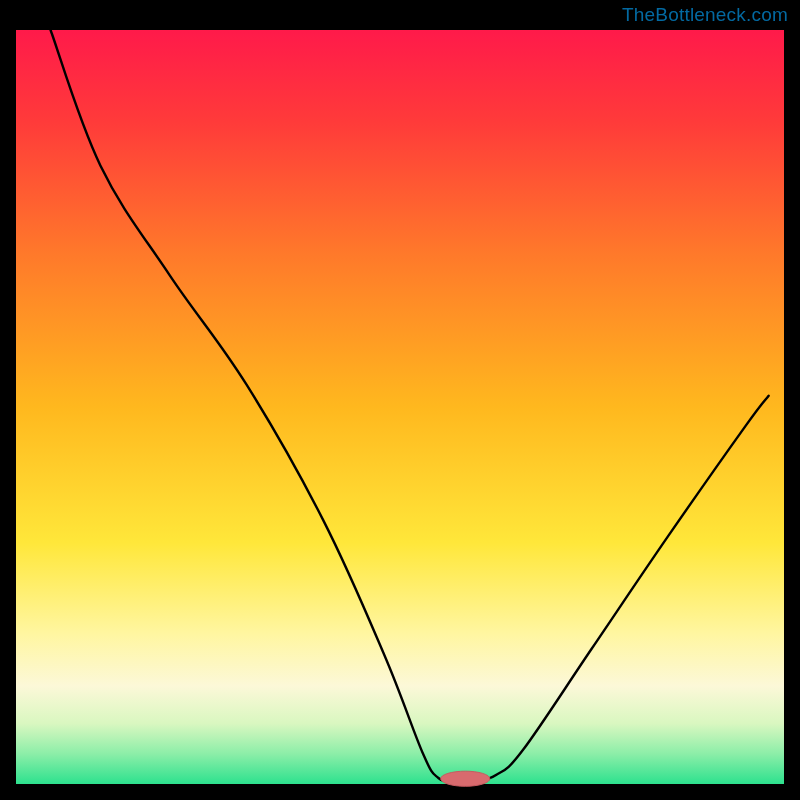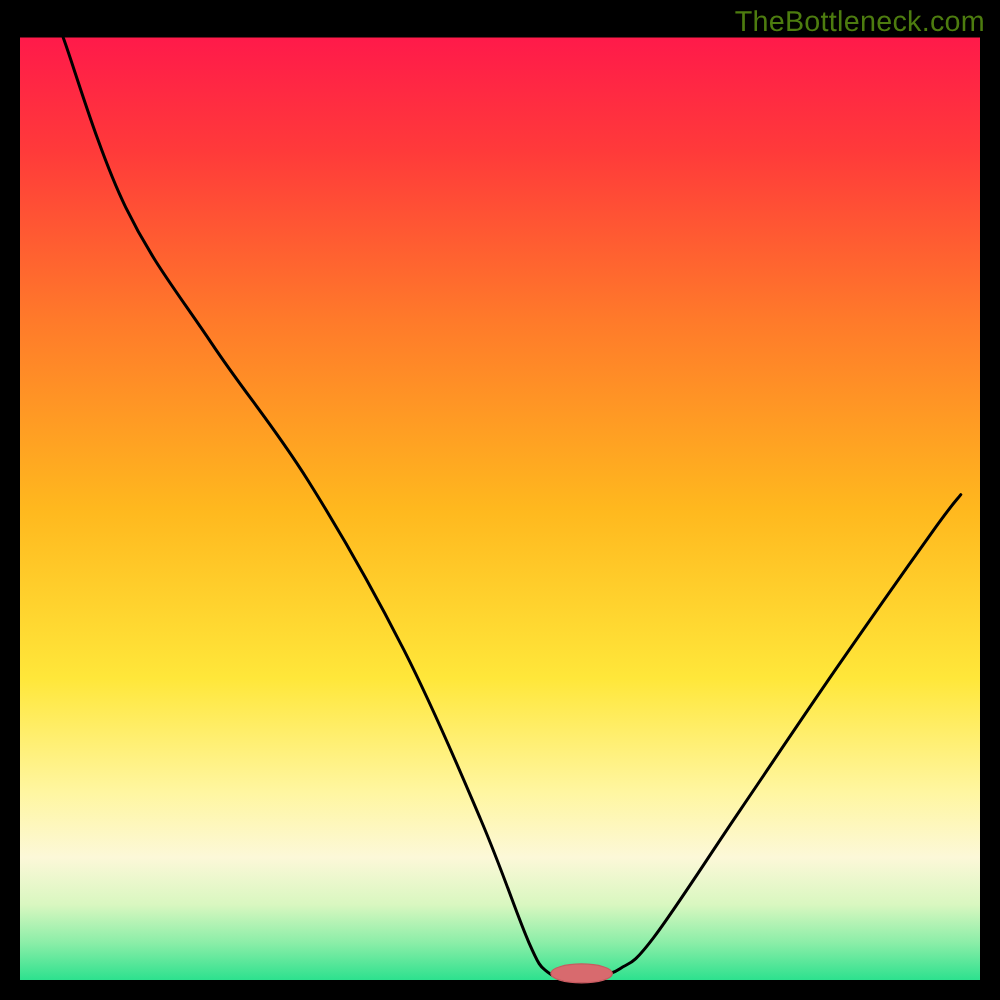--- a/index.html
+++ b/index.html
@@ -14,22 +14,22 @@
   .frame {
     position: relative;
     width: 800px;
     height: 800px;
     background: #000;
   }
   .watermark {
     position: absolute;
     top: 4px;
     right: 12px;
-    color: #4d7c0f;
-    font-size: 23px;
+    color: #0369a1;
+    font-size: 19px;
     font-weight: 400;
     letter-spacing: 0.2px;
     z-index: 10;
   }
   svg {
     position: absolute;
     top: 0;
     left: 0;
   }
 </style>

